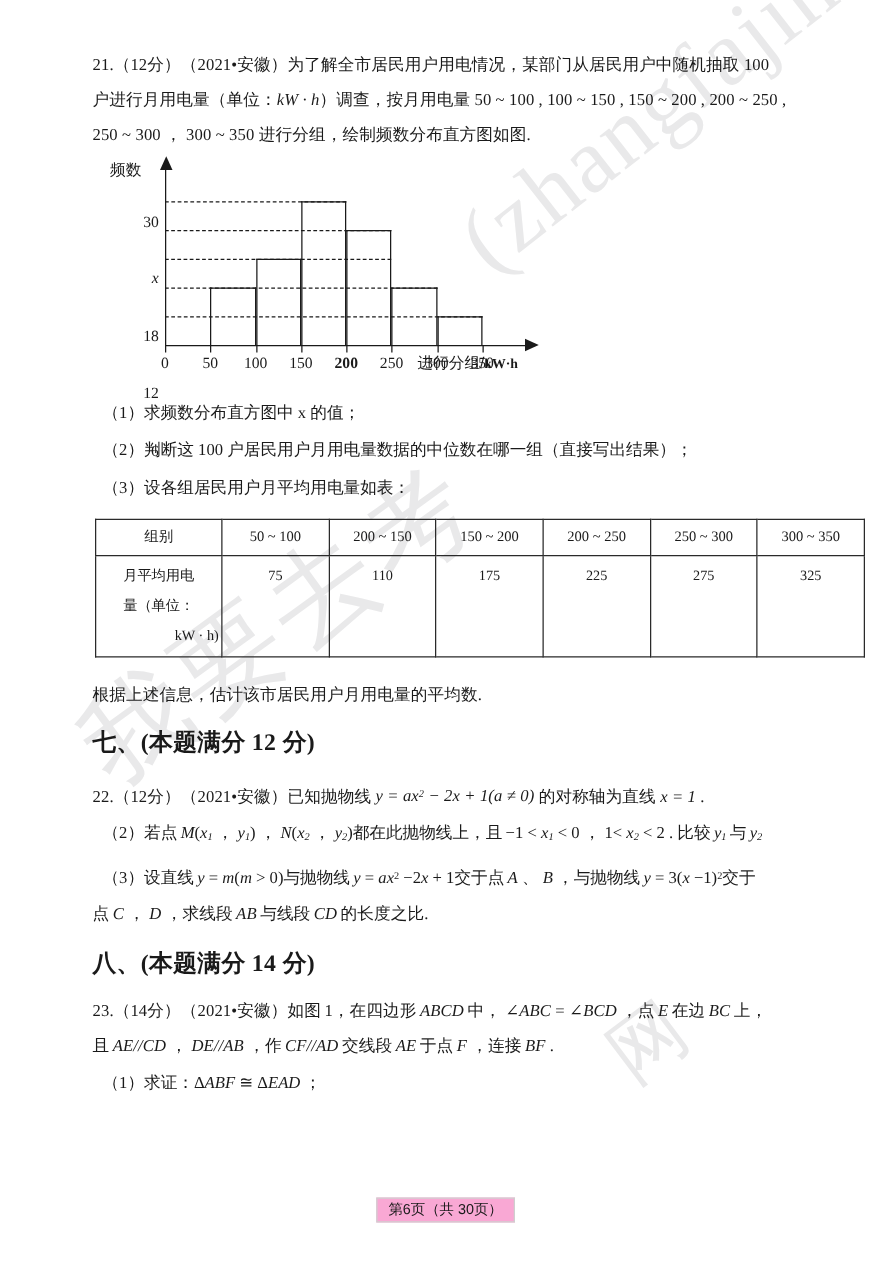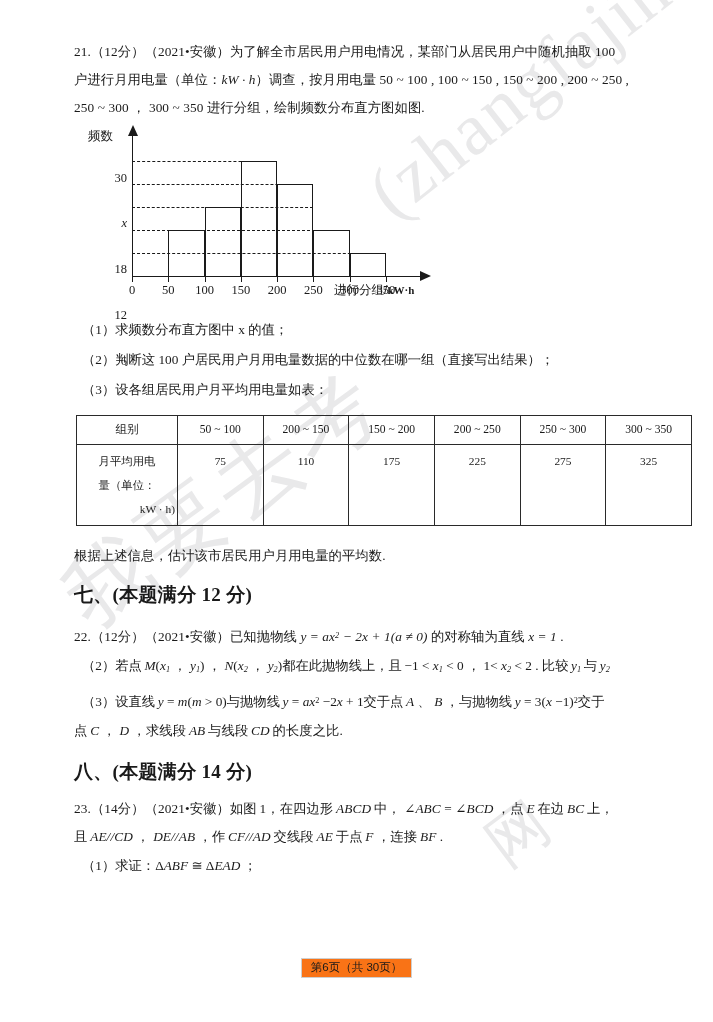--- a/index.html
+++ b/index.html
@@ -241,21 +241,21 @@
     text-align: center;
     font-size: 11.5px;
     font-family: "Liberation Sans", sans-serif;
     color: #1a1a1a;
     z-index: 3;
   }
   .footer .box {
     display: inline-block;
     border: 1px solid #cfcfcf;
     padding: 1px 9px 2px 9px;
-    background: #f97316;
+    background: #f9a8d4;
   }
 </style>
 </head>
 <body>
 
 <div class="watermark">
   <div class="wm-text wm-a">(zhangfajin.com)</div>
   <div class="wm-text wm-b">我要去考</div>
   <div class="wm-text wm-c">网</div>
 </div>
@@ -307,21 +307,21 @@
       <div id="xticks-layer">
             <div class="xtickmark" style="left: 44px;"></div>
             <div class="xtick" style="left: 44px;">0</div>
             <div class="xtickmark" style="left: 80.25px;"></div>
             <div class="xtick" style="left: 80.25px;">50</div>
             <div class="xtickmark" style="left: 116.5px;"></div>
             <div class="xtick" style="left: 116.5px;">100</div>
             <div class="xtickmark" style="left: 152.75px;"></div>
             <div class="xtick" style="left: 152.75px;">150</div>
             <div class="xtickmark" style="left: 189px;"></div>
-            <div class="xtick" style="left: 189px;">200</div>
+            <div class="xtick" style="left: 189px; font-weight: bold;">200</div>
             <div class="xtickmark" style="left: 225.25px;"></div>
             <div class="xtick" style="left: 225.25px;">250</div>
             <div class="xtickmark" style="left: 261.5px;"></div>
             <div class="xtick" style="left: 261.5px;">300</div>
             <div class="xtickmark" style="left: 297.75px;"></div>
             <div class="xtick" style="left: 297.75px;">350</div>
           </div>
       <div class="xaxis-title">
         <span>进行分组/</span><span class="unit">kW·h</span>
       </div>

